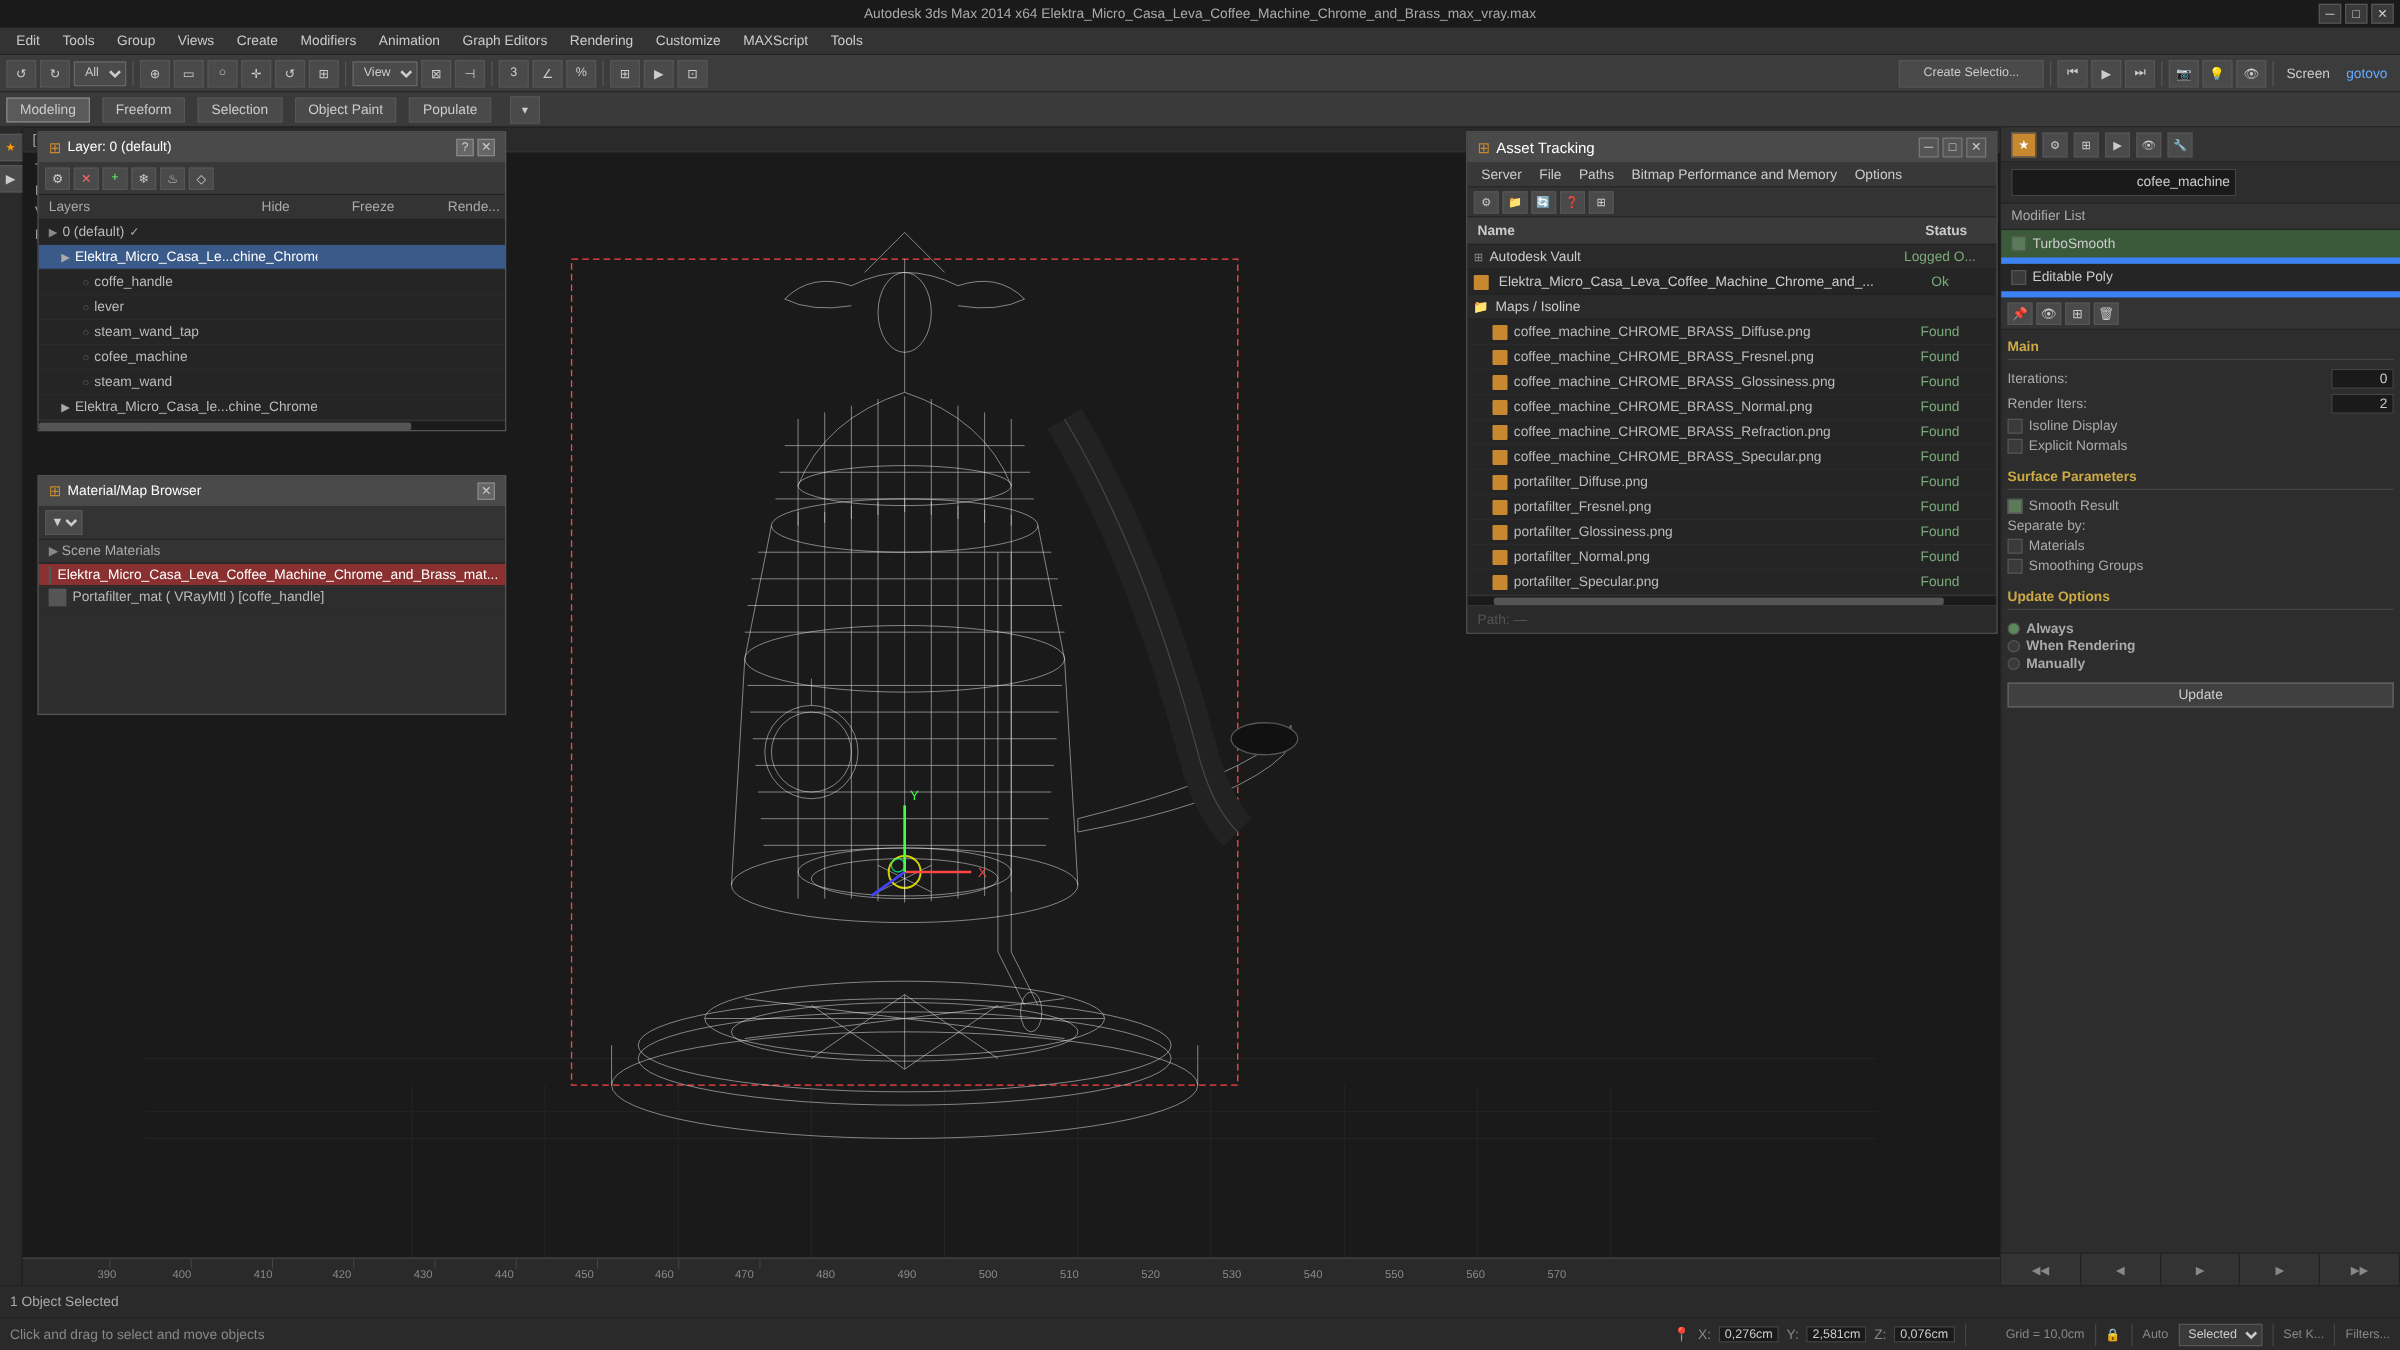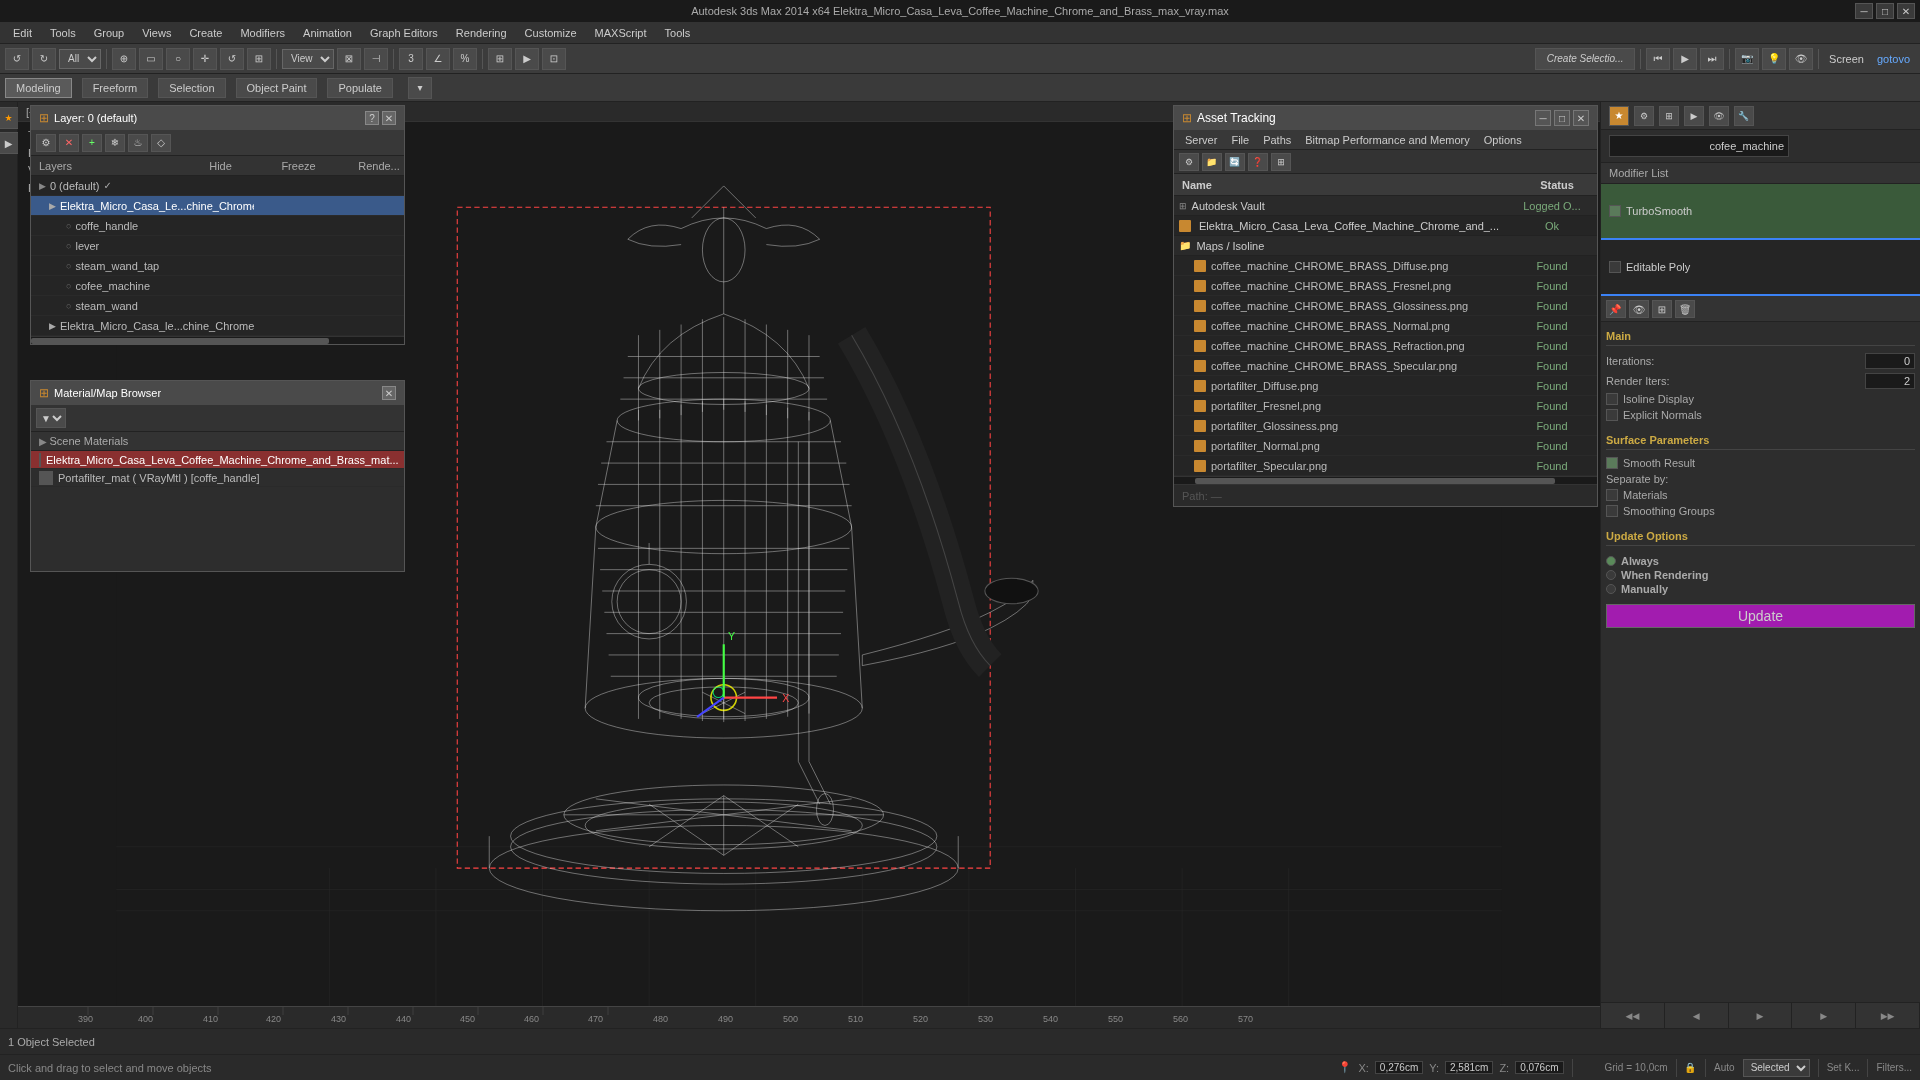--- a/index.html
+++ b/index.html
@@ -216,27 +216,27 @@
       font-size: 11px;
       color: #aaa;
       background: #333;
       border-bottom: 1px solid #222;
     }
     #modifier-list {
       background: #252525;
       border-bottom: 1px solid #333;
     }
     .modifier-item {
-      padding: 21px 8px;
+      padding: 5px 8px;
       display: flex;
       align-items: center;
       gap: 5px;
       font-size: 11px;
       color: #ccc;
-      border-bottom: 2px solid #3b82f6;
+      border-bottom: 5px solid #3b82f6;
     }
     .modifier-check {
       width: 12px;
       height: 12px;
       background: #555;
       border: 1px solid #666;
     }
 
     
     #modifier-params {
@@ -727,21 +727,21 @@
   <div class="toolbar-btn">⊣</div>
   <div class="toolbar-separator"></div>
   <div class="toolbar-btn">3</div>
   <div class="toolbar-btn">∠</div>
   <div class="toolbar-btn">%</div>
   <div class="toolbar-separator"></div>
   <div class="toolbar-btn">⊞</div>
   <div class="toolbar-btn">▶</div>
   <div class="toolbar-btn">⊡</div>
   <div style="flex:1"></div>
-  <div class="toolbar-btn" style="width:100px; font-size:10px; color:#ccc;font-style:italic;">Create Selectio...</div>
+  <div class="toolbar-btn" style="width:116px; font-size:10px; color:#ccc;">Create Selectio...</div>
   <div class="toolbar-separator"></div>
   <div class="toolbar-btn">⏮</div>
   <div class="toolbar-btn">▶</div>
   <div class="toolbar-btn">⏭</div>
   <div class="toolbar-separator"></div>
   <div class="toolbar-btn">📷</div>
   <div class="toolbar-btn">💡</div>
   <div class="toolbar-btn">👁</div>
   <div class="toolbar-separator"></div>
   <span style="color:#ccc; font-size:11px; padding:0 5px;">Screen</span>
@@ -1061,21 +1061,21 @@
           </div>
           <div class="radio-item">
             <div class="radio-dot"></div>
             <span class="param-label">When Rendering</span>
           </div>
           <div class="radio-item">
             <div class="radio-dot"></div>
             <span class="param-label">Manually</span>
           </div>
         </div>
-        <button style="margin-top:5px; padding:3px 15px; background:#a21caf; border:1px solid #666; color:#ccc; font-size:14px; cursor:pointer; width:100%;">Update</button>
+        <button style="margin-top:5px; padding:3px 15px; background:#404040; border:1px solid #666; color:#ccc; font-size:11px; cursor:pointer; width:100%;">Update</button>
       </div>
     </div>
 
     <div class="right-panel-nav">
       <div class="right-panel-nav-btn">◀◀</div>
       <div class="right-panel-nav-btn">◀</div>
       <div class="right-panel-nav-btn">▶</div>
       <div class="right-panel-nav-btn">▶</div>
       <div class="right-panel-nav-btn">▶▶</div>
     </div>

